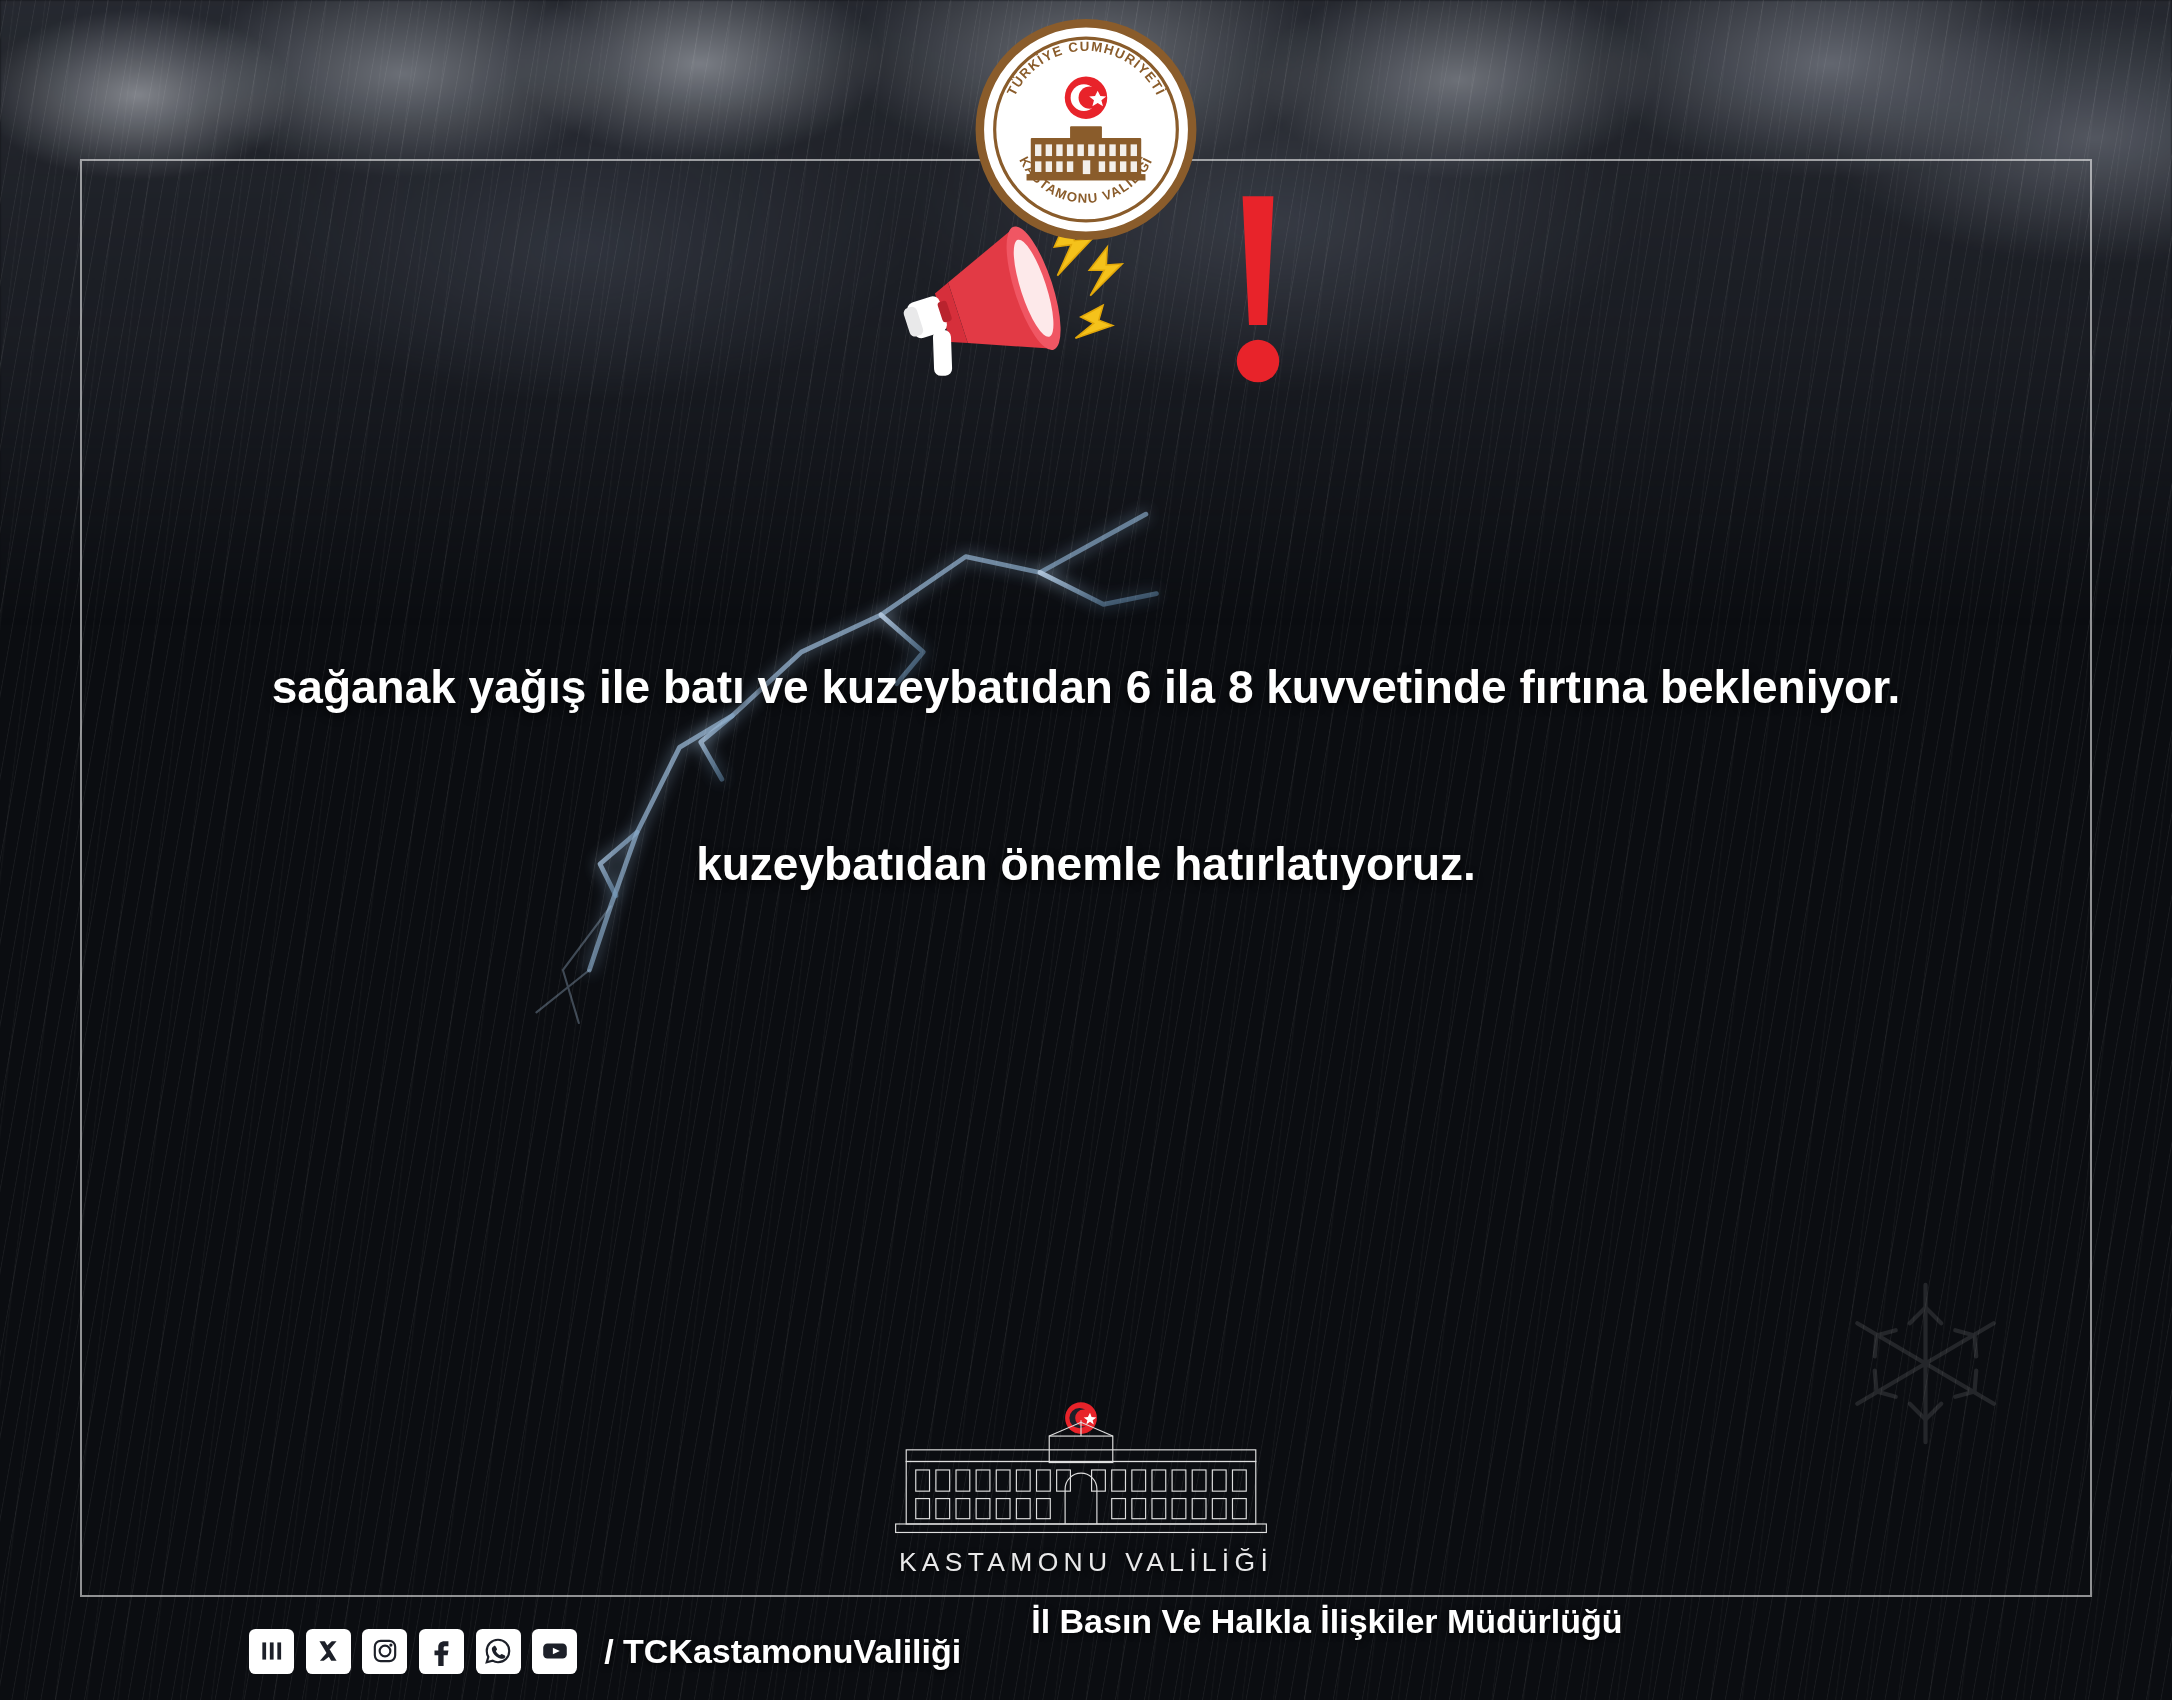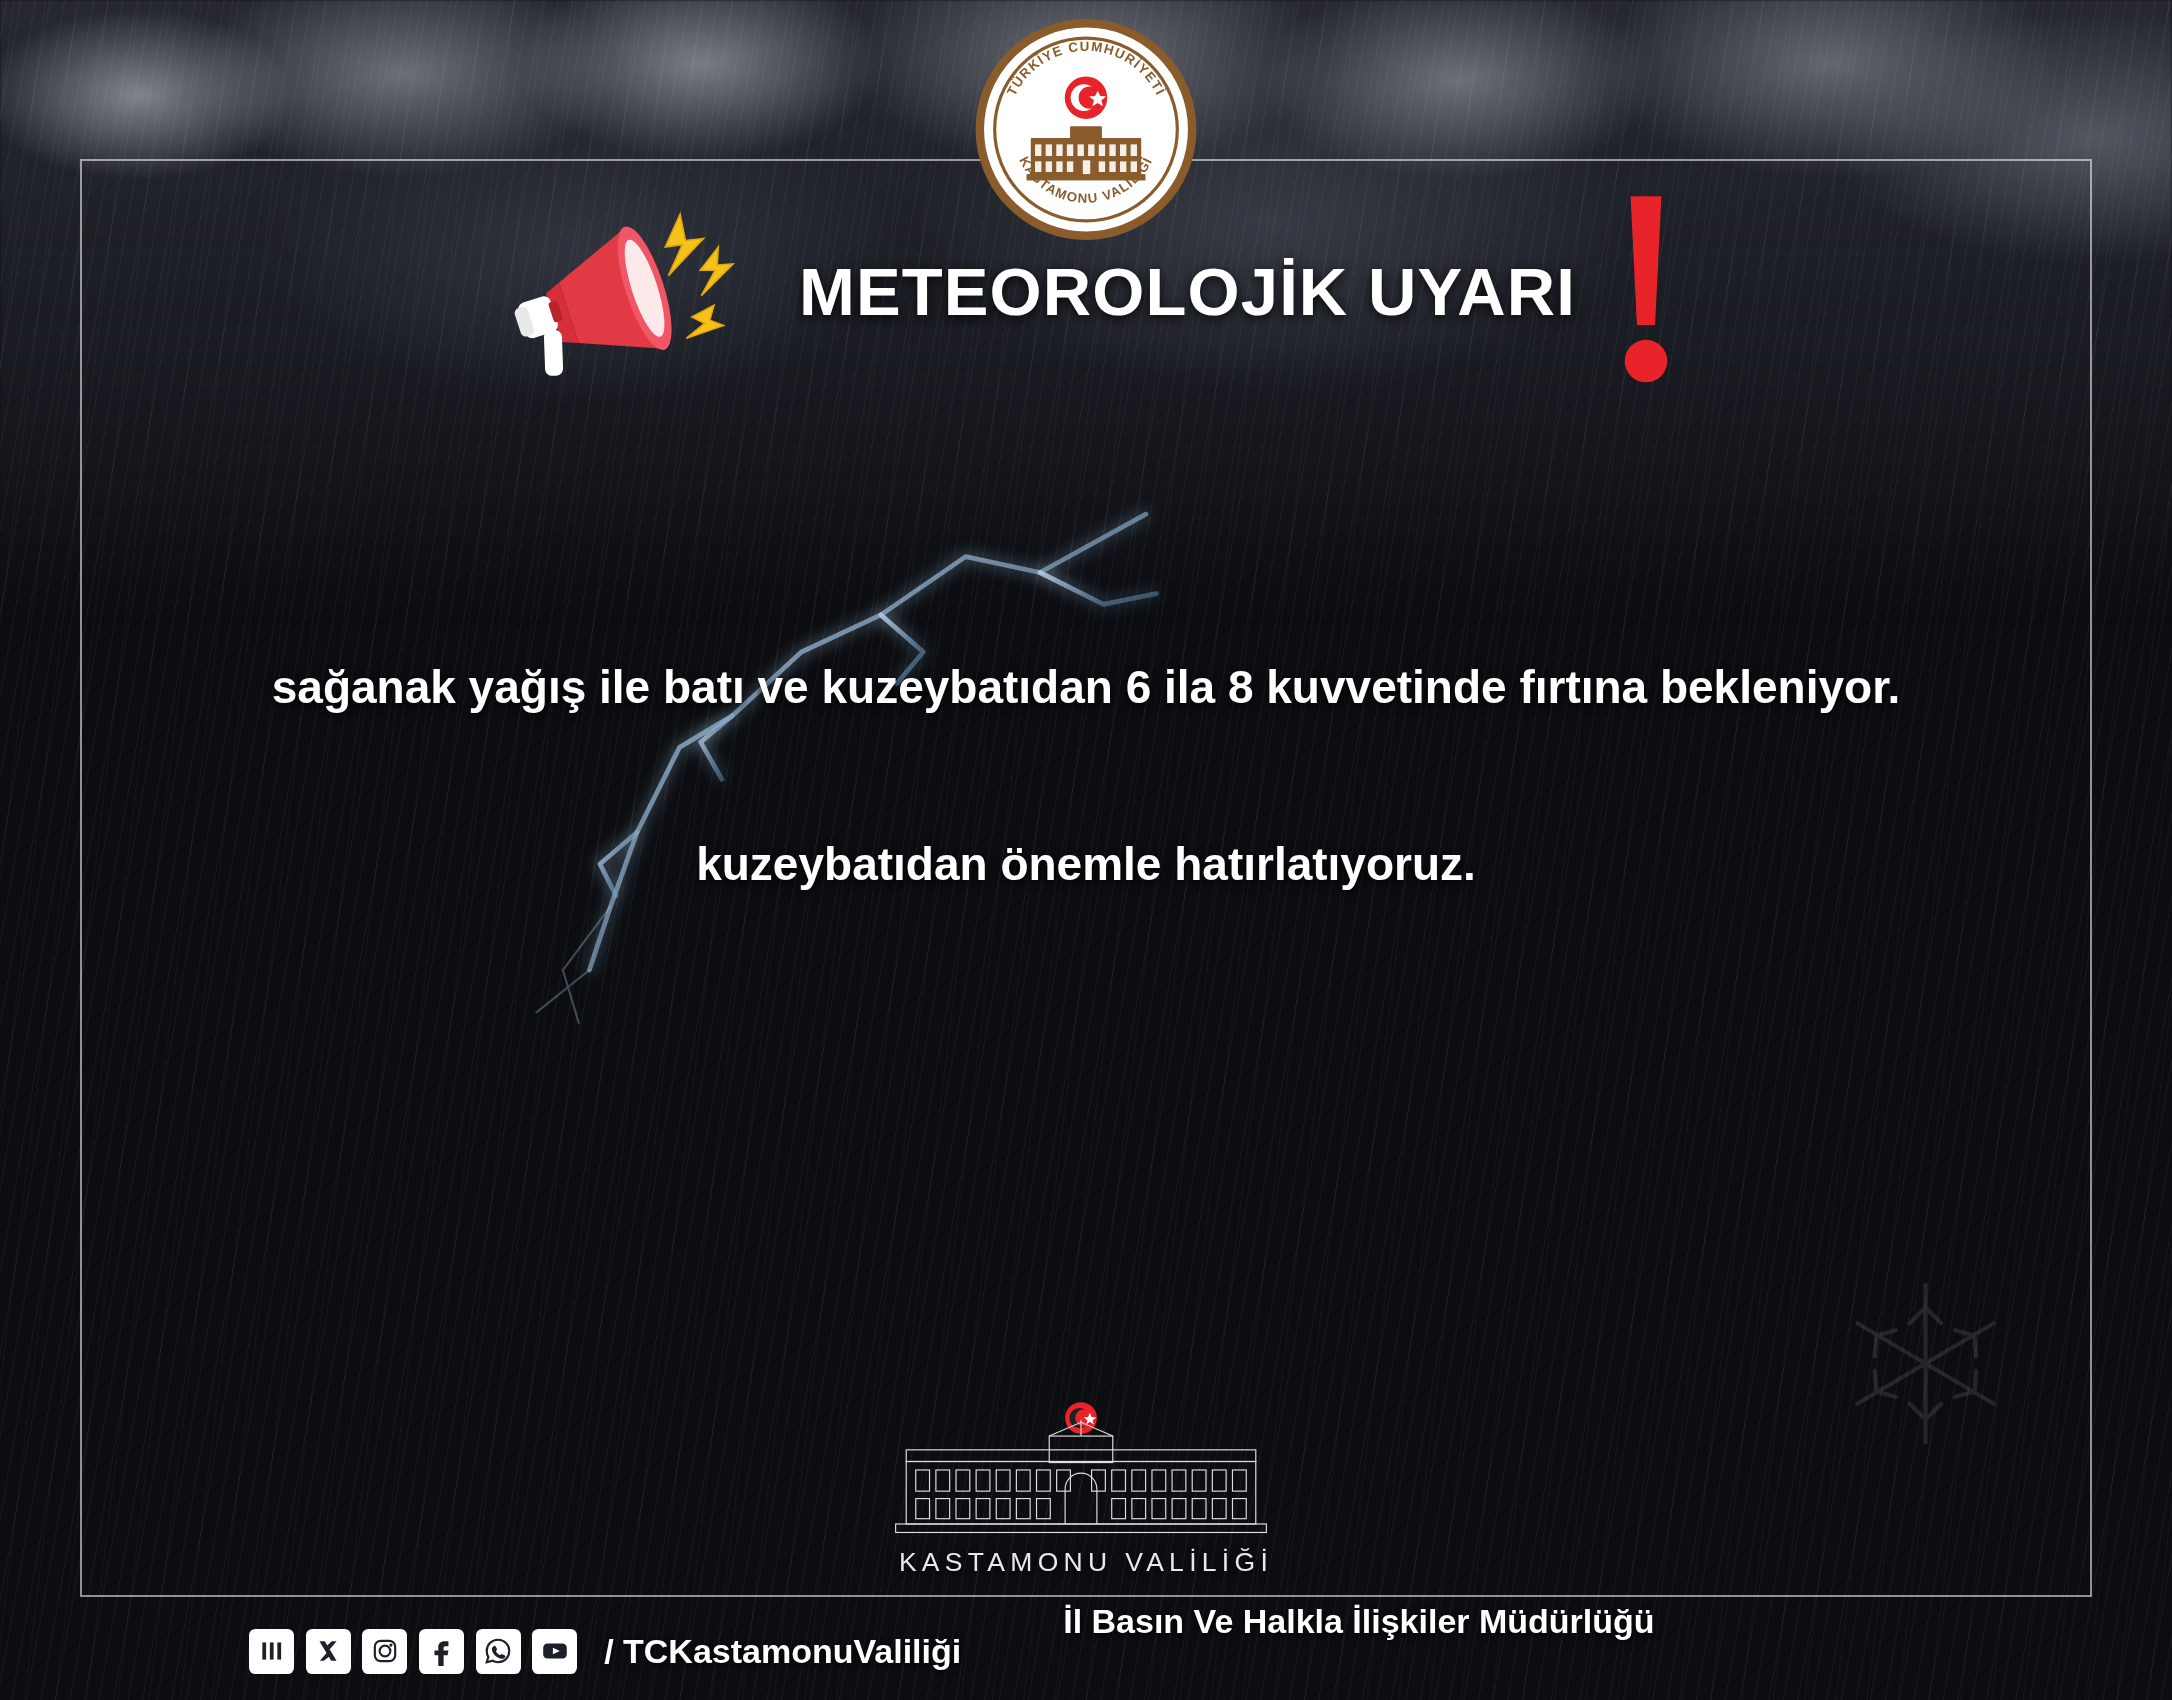--- a/index.html
+++ b/index.html
@@ -226,21 +226,21 @@
     font-size: 34px;
     font-weight: bold;
     margin-left: 15px;
     text-shadow: 0 1.6px 6.4px rgba(0,0,0,0.85);
     white-space: nowrap;
   }
   .dept {
     color: #ffffff;
     font-size: 34px;
     font-weight: bold;
-    margin-left: 102px;
+    margin-left: 70px;
     text-shadow: 0 1.6px 6.4px rgba(0,0,0,0.85);
     white-space: nowrap;
   }
 </style>
 </head>
 <body>
 
 <div class="poster">
 
   <div class="clouds"></div>
@@ -353,21 +353,20 @@
           <rect x="118" y="150" width="18" height="40" rx="6" fill="#b9232e"></rect>
         </g>
         <g fill="#f5c21b" stroke="#e2a709" stroke-width="3">
           <path d="M366 34 L338 96 L370 92 L344 150 L410 80 L376 84 Z"></path>
           <path d="M438 96 L404 140 L432 140 L406 188 L466 128 L436 130 Z"></path>
           <path d="M430 206 L388 228 L412 240 L378 268 L448 244 L422 234 Z"></path>
         </g>
       </svg>
     </div>
 
-    <div class="title">METEOROLOJİK UYARI</div>
 
     <div class="exclaim">
       <svg viewBox="0 0 150 380" xmlns="http://www.w3.org/2000/svg">
         <path d="M46 10 H104 L92 252 H58 Z" fill="#e8232a"></path>
         <circle cx="75" cy="320" r="40" fill="#e8232a"></circle>
       </svg>
     </div>
 
   </div>
 

